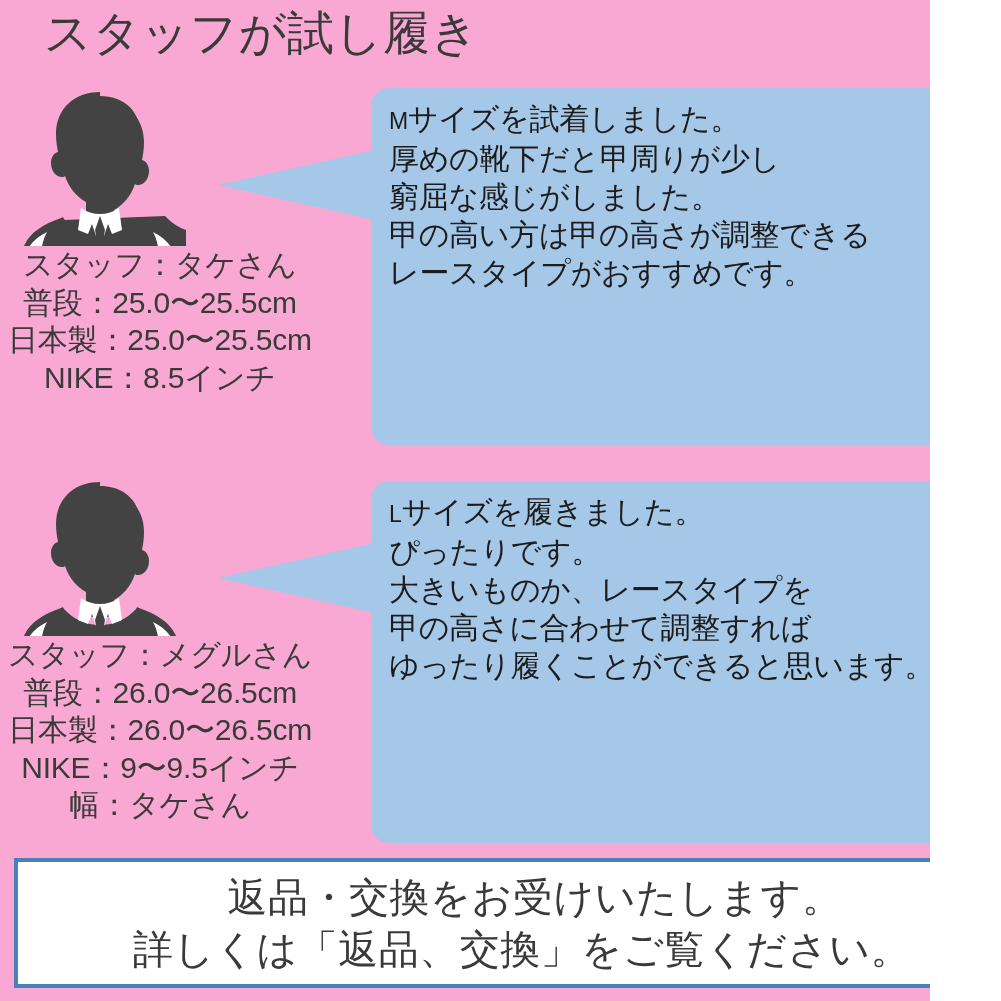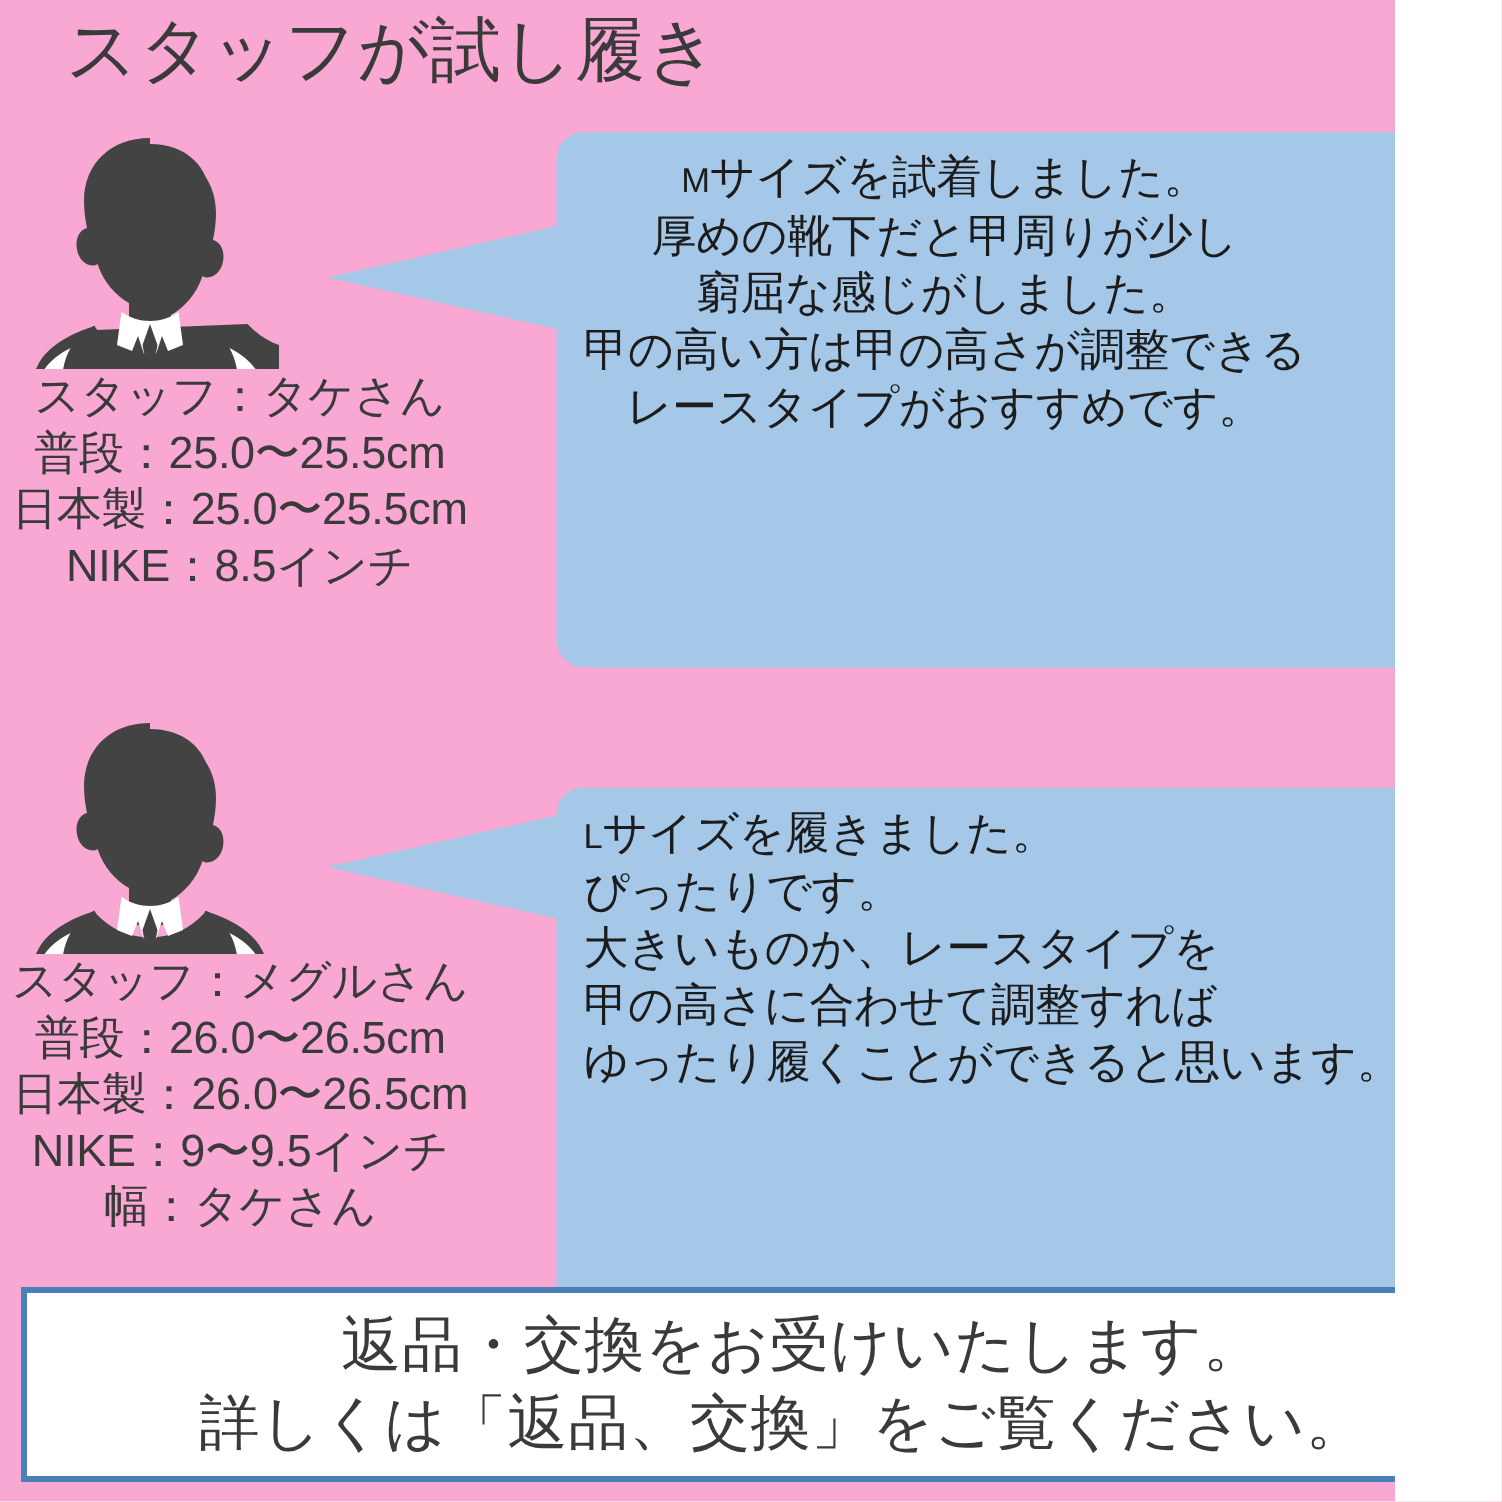--- a/index.html
+++ b/index.html
@@ -139,21 +139,21 @@
 
   <div class="staff-info" style="top:246px;">
     <span class="line">スタッフ：タケさん</span>
     <span class="line">普段：25.0〜25.5cm</span>
     <span class="line">日本製：25.0〜25.5cm</span>
     <span class="line">NIKE：8.5インチ</span>
   </div>
 
   <div class="pointer" style="left:218px; top:150px;"></div>
 
-  <div class="bubble" style="left:371px; top:88px; width:614px; height:357px;text-align:center;">
+  <div class="bubble" style="left:371px; top:88px; width:614px; height:357px;">
     <div class="bubble-text">
       <span class="line">
         <span class="lead">M</span><span>サイズを試着しました。</span>
       </span>
       <span class="line">厚めの靴下だと甲周りが少し</span>
       <span class="line">窮屈な感じがしました。</span>
       <span class="line">甲の高い方は甲の高さが調整できる</span>
       <span class="line">レースタイプがおすすめです。</span>
     </div>
   </div>
@@ -179,21 +179,21 @@
   <div class="staff-info" style="top:636px;">
     <span class="line">スタッフ：メグルさん</span>
     <span class="line">普段：26.0〜26.5cm</span>
     <span class="line">日本製：26.0〜26.5cm</span>
     <span class="line">NIKE：9〜9.5インチ</span>
     <span class="line">幅：タケさん</span>
   </div>
 
   <div class="pointer" style="left:218px; top:543px;"></div>
 
-  <div class="bubble" style="left:371px; top:481px; width:614px; height:362px;margin-top:44px;">
+  <div class="bubble" style="left:371px; top:481px; width:614px; height:362px;">
     <div class="bubble-text">
       <span class="line">
         <span class="lead">L</span><span>サイズを履きました。</span>
       </span>
       <span class="line">ぴったりです。</span>
       <span class="line">大きいものか、レースタイプを</span>
       <span class="line">甲の高さに合わせて調整すれば</span>
       <span class="line">ゆったり履くことができると思います。</span>
     </div>
   </div>

